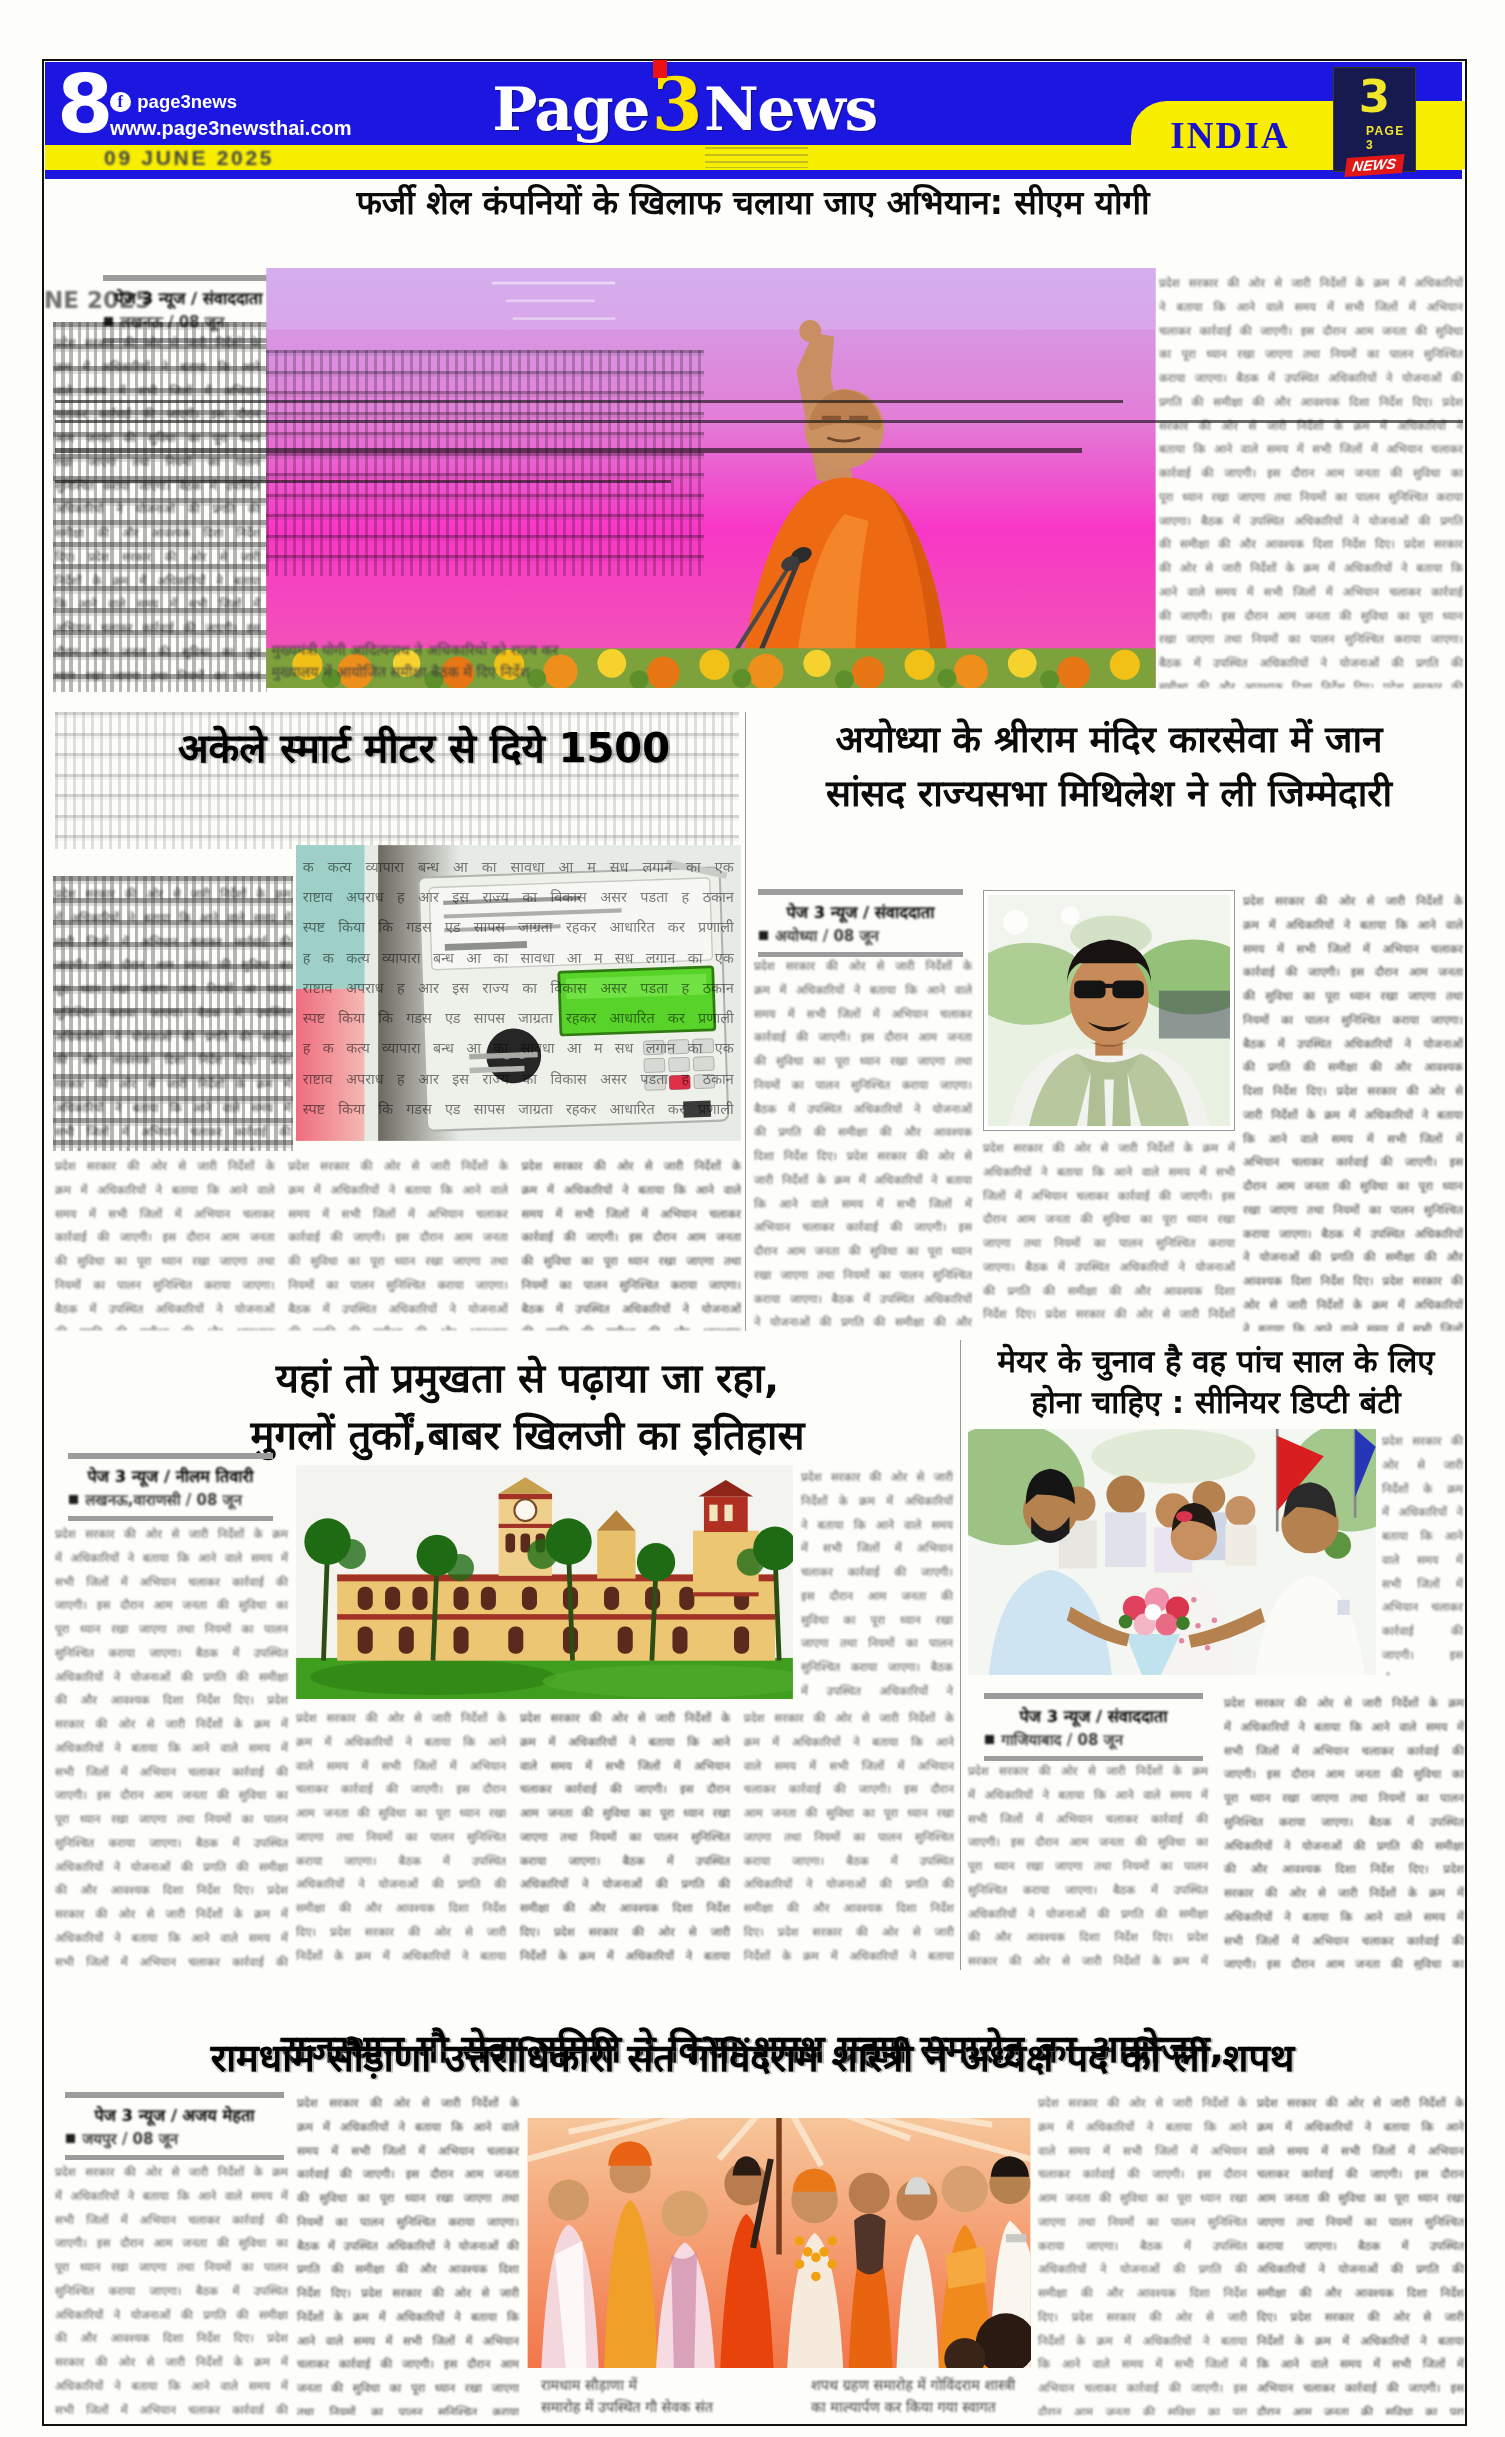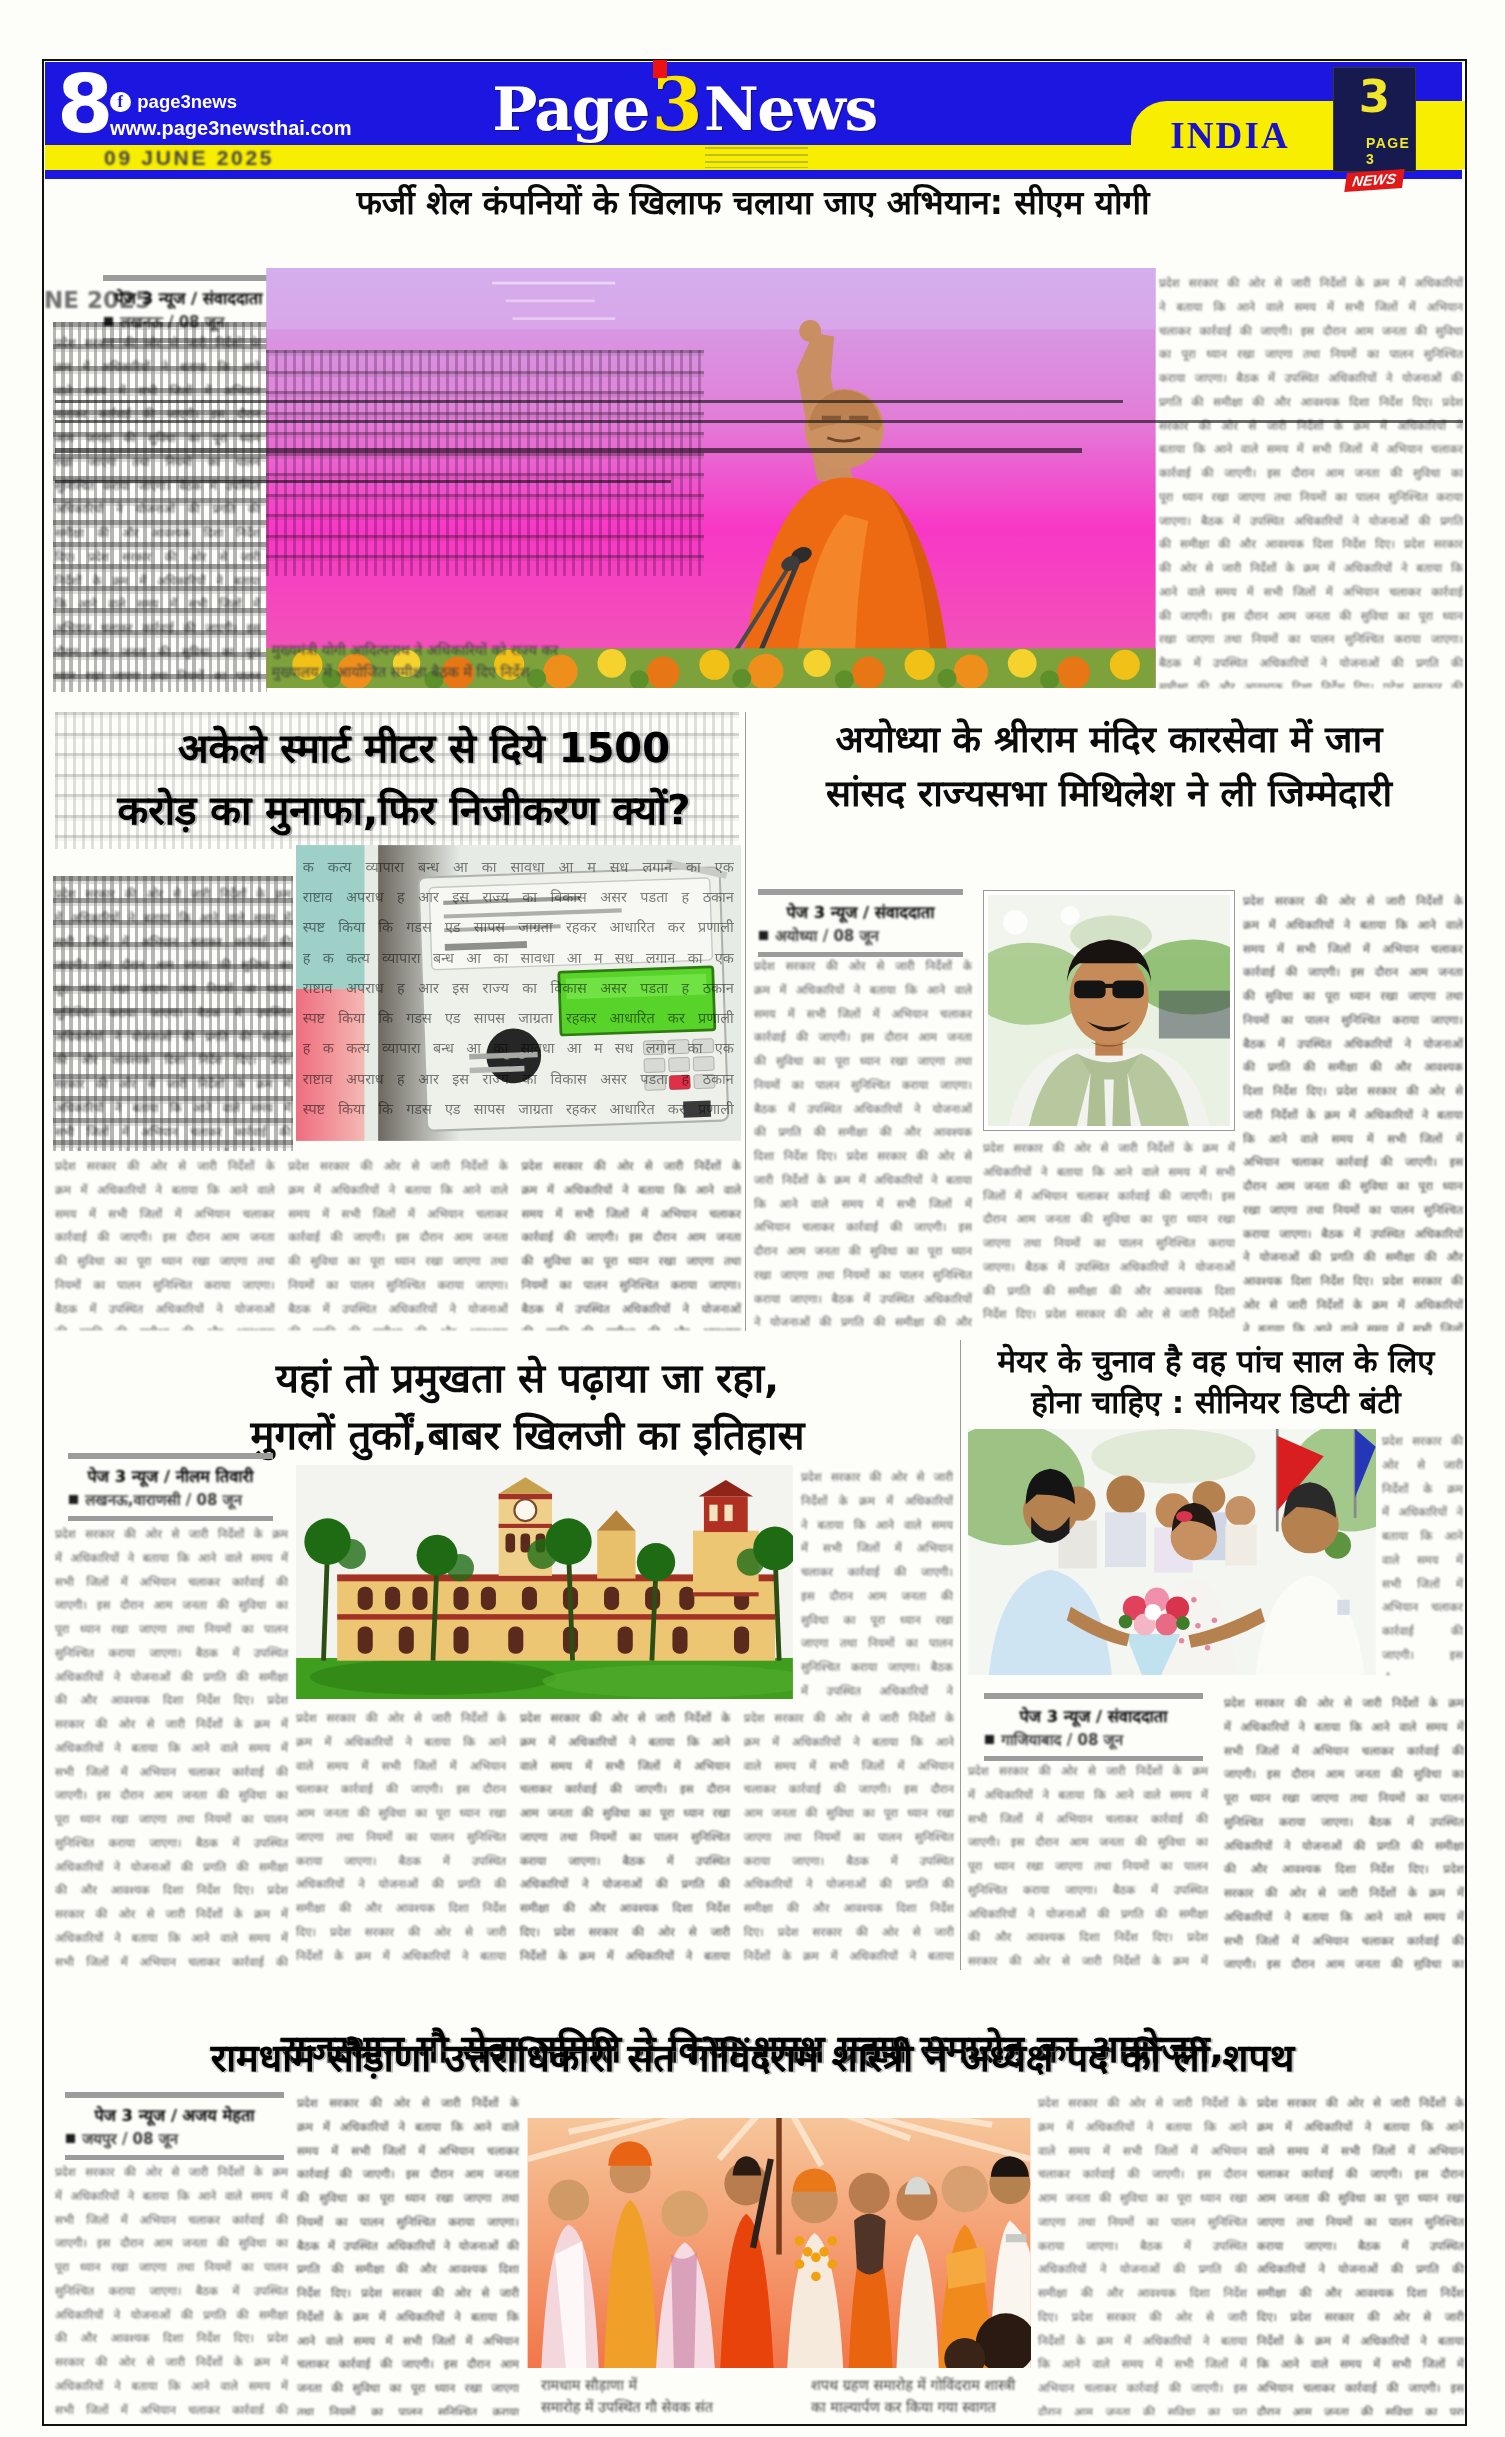--- a/index.html
+++ b/index.html
@@ -21,21 +21,21 @@
   .masthead{font-family:"DejaVu Serif",serif;font-weight:700;color:#fff;font-size:60px;
             text-align:center;line-height:1;letter-spacing:-1.4px;text-shadow:1.4px 1.4px 0 rgba(0,0,0,.35);}
   .masthead .m3{color:#ffe400;font-size:73px;position:relative;padding:0 2.7px;}
   .mast-red{position:absolute;width:13.7px;height:18px;background:#ee1111;left:4.1px;top:-1.4px;}
   .indiapill{background:#f8ee00;border-radius:36px 0 0 0;display:flex;align-items:center;}
   .indiatext{font-family:"Liberation Serif",serif;font-weight:700;color:#1a12c8;font-size:37px;
              letter-spacing:2.1px;width:198px;text-align:center;}
   .logobox{background:#171a4f;border:1.4px solid #3a3a20;display:flex;flex-direction:column;
            align-items:center;justify-content:flex-start;}
   .logo3{color:#f0e62a;font-weight:700;font-size:45px;line-height:1;font-family:"DejaVu Sans",sans-serif;margin-top:5.5px;}
-  .logopage{color:#f0e62a;font-size:14px;font-weight:700;letter-spacing:1.4px;margin-top:16px;padding-left:32px;}
+  .logopage{color:#f0e62a;font-size:12px;font-weight:700;letter-spacing:1.4px;margin-top:5px;padding-left:32px;}
   .logonews{background:#e01818;color:#fff;font-style:italic;font-weight:700;font-size:14.4px;
             padding:1.4px 6.8px;transform:skew(-12deg) rotate(-4deg);margin-top:4.1px;}
   .datetext{font-weight:700;font-size:21px;color:#454545;letter-spacing:2.7px;filter:blur(1.1px);}
   .stripmarks{background:repeating-linear-gradient(180deg,rgba(90,90,90,.55) 0 2.1px,transparent 2.1px 6.8px);opacity:.6;}
 
   
   .dev-head{font-family:"DejaVu Sans",sans-serif;font-weight:700;color:#0b0b0b;text-align:center;line-height:1.22;}
   .distress{filter:blur(0.4px) contrast(1.5);
             text-shadow:2.1px 0.7px 0 rgba(125,125,125,.5),-1.4px 1.4px 0 rgba(150,150,150,.35);}
   .byline{font-family:"DejaVu Sans",sans-serif;}
@@ -197,21 +197,20 @@
   </div>
 
   <div class="abs blurtext" style="left:1159px;top:272px;width:304px;height:416px;">प्रदेश सरकार की ओर से जारी निर्देशों के क्रम में अधिकारियों ने बताया कि आने वाले समय में सभी जिलों में अभियान चलाकर कार्रवाई की जाएगी। इस दौरान आम जनता की सुविधा का पूरा ध्यान रखा जाएगा तथा नियमों का पालन सुनिश्चित कराया जाएगा। बैठक में उपस्थित अधिकारियों ने योजनाओं की प्रगति की समीक्षा की और आवश्यक दिशा निर्देश दिए। प्रदेश सरकार की ओर से जारी निर्देशों के क्रम में अधिकारियों ने बताया कि आने वाले समय में सभी जिलों में अभियान चलाकर कार्रवाई की जाएगी। इस दौरान आम जनता की सुविधा का पूरा ध्यान रखा जाएगा तथा नियमों का पालन सुनिश्चित कराया जाएगा। बैठक में उपस्थित अधिकारियों ने योजनाओं की प्रगति की समीक्षा की और आवश्यक दिशा निर्देश दिए। प्रदेश सरकार की ओर से जारी निर्देशों के क्रम में अधिकारियों ने बताया कि आने वाले समय में सभी जिलों में अभियान चलाकर कार्रवाई की जाएगी। इस दौरान आम जनता की सुविधा का पूरा ध्यान रखा जाएगा तथा नियमों का पालन सुनिश्चित कराया जाएगा। बैठक में उपस्थित अधिकारियों ने योजनाओं की प्रगति की समीक्षा की और आवश्यक दिशा निर्देश दिए। प्रदेश सरकार की ओर से जारी निर्देशों के क्रम में अधिकारियों ने बताया कि आने वाले समय में सभी जिलों में अभियान चलाकर कार्रवाई की जाएगी। इस दौरान आम जनता की सुविधा का पूरा ध्यान रखा जाएगा तथा नियमों का पालन सुनिश्चित कराया जाएगा। बैठक में उपस्थित अधिकारियों ने योजनाओं की प्रगति की समीक्षा की और आवश्यक दिशा निर्देश दिए। प्रदेश सरकार की ओर से जारी निर्देशों के क्रम में अधिकारियों ने बताया कि आने वाले समय में सभी जिलों में अभियान चलाकर कार्रवाई की जाएगी। इस दौरान आम जनता की सुविधा का पूरा ध्यान रखा जाएगा तथा नियमों का पालन सुनिश्चित कराया जाएगा। बैठक में उपस्थित अधिकारियों ने योजनाओं की प्रगति की समीक्षा की और आवश्यक दिशा निर्देश दिए। प्रदेश सरकार की ओर से जारी निर्देशों के क्रम में अधिकारियों ने बताया कि आने वाले समय में सभी जिलों में अभियान चलाकर कार्रवाई की जाएगी। इस दौरान आम जनता की सुविधा का पूरा ध्यान रखा जाएगा तथा नियमों का पालन सुनिश्चित कराया जाएगा। बैठक में उपस्थित अधिकारियों ने योजनाओं की प्रगति की समीक्षा की और आवश्यक दिशा निर्देश दिए। प्रदेश सरकार की ओर से जारी निर्देशों के क्रम में अधिकारियों ने बताया कि आने वाले समय में सभी जिलों में अभियान चलाकर कार्रवाई की जाएगी। इस दौरान आम जनता की सुविधा का पूरा ध्यान रखा जाएगा तथा नियमों का पालन सुनिश्चित कराया जाएगा। बैठक में उपस्थित अधिकारियों ने योजनाओं की प्रगति की समीक्षा की और आवश्यक दिशा निर्देश दिए। प्रदेश सरकार की ओर से जारी निर्देशों के क्रम में अधिकारियों ने बताया कि आने वाले समय में सभी जिलों में अभियान चलाकर कार्रवाई की जाएगी। इस दौरान आम जनता की सुविधा का पूरा ध्यान रखा जाएगा तथा नियमों का पालन सुनिश्चित कराया जाएगा। बैठक में उपस्थित अधिकारियों ने योजनाओं की प्रगति की समीक्षा की और आवश्यक दिशा निर्देश दिए। </div>
 
   <div class="abs streak" style="left:55px;top:400px;width:1068px;height:3.4px;"></div>
   <div class="abs streak" style="left:55px;top:420px;width:1408px;height:2.7px;"></div>
   <div class="abs streak" style="left:55px;top:448px;width:1027px;height:4.8px;"></div>
   <div class="abs streak" style="left:55px;top:480px;width:616px;height:2.7px;"></div>
 
   <div class="abs dev-head distress" style="left:116px;top:724px;width:616px;font-size:40px;">अकेले स्मार्ट मीटर से दिये 1500</div>
-  <div class="abs dev-head distress" style="left:62px;top:786px;width:684px;font-size:40px;">करोड़ का मुनाफा,फिर निजीकरण क्यों?</div>
   <div class="abs glitchsoft" style="left:55px;top:712px;width:684px;height:137px;opacity:.55;"></div>
 
   <div class="abs blurtext dark" style="left:55px;top:883px;width:236px;height:267px;">प्रदेश सरकार की ओर से जारी निर्देशों के क्रम में अधिकारियों ने बताया कि आने वाले समय में सभी जिलों में अभियान चलाकर कार्रवाई की जाएगी। इस दौरान आम जनता की सुविधा का पूरा ध्यान रखा जाएगा तथा नियमों का पालन सुनिश्चित कराया जाएगा। बैठक में उपस्थित अधिकारियों ने योजनाओं की प्रगति की समीक्षा की और आवश्यक दिशा निर्देश दिए। प्रदेश सरकार की ओर से जारी निर्देशों के क्रम में अधिकारियों ने बताया कि आने वाले समय में सभी जिलों में अभियान चलाकर कार्रवाई की जाएगी। इस दौरान आम जनता की सुविधा का पूरा ध्यान रखा जाएगा तथा नियमों का पालन सुनिश्चित कराया जाएगा। बैठक में उपस्थित अधिकारियों ने योजनाओं की प्रगति की समीक्षा की और आवश्यक दिशा निर्देश दिए। प्रदेश सरकार की ओर से जारी निर्देशों के क्रम में अधिकारियों ने बताया कि आने वाले समय में सभी जिलों में अभियान चलाकर कार्रवाई की जाएगी। इस दौरान आम जनता की सुविधा का पूरा ध्यान रखा जाएगा तथा नियमों का पालन सुनिश्चित कराया जाएगा। बैठक में उपस्थित अधिकारियों ने योजनाओं की प्रगति की समीक्षा की और आवश्यक दिशा निर्देश दिए। प्रदेश सरकार की ओर से जारी निर्देशों के क्रम में अधिकारियों ने बताया कि आने वाले समय में सभी जिलों में अभियान चलाकर कार्रवाई की जाएगी। इस दौरान आम जनता की सुविधा का पूरा ध्यान रखा जाएगा तथा नियमों का पालन सुनिश्चित कराया जाएगा। बैठक में उपस्थित अधिकारियों ने योजनाओं की प्रगति की समीक्षा की और आवश्यक दिशा निर्देश दिए। </div>
   <div class="abs glitchzone" style="left:53px;top:876px;width:240px;height:275px;"></div>
 
   <div class="abs" style="left:296px;top:845px;width:445px;height:296px;">
     <svg width="445" height="296" viewBox="0 0 650 432">
       <rect width="650" height="432" fill="#e6ebe5"></rect>
       <rect x="0" y="0" width="100" height="210" fill="#9ed0c8"></rect>
       <linearGradient id="pinkband" x1="0" y1="0" x2="1" y2="0">

